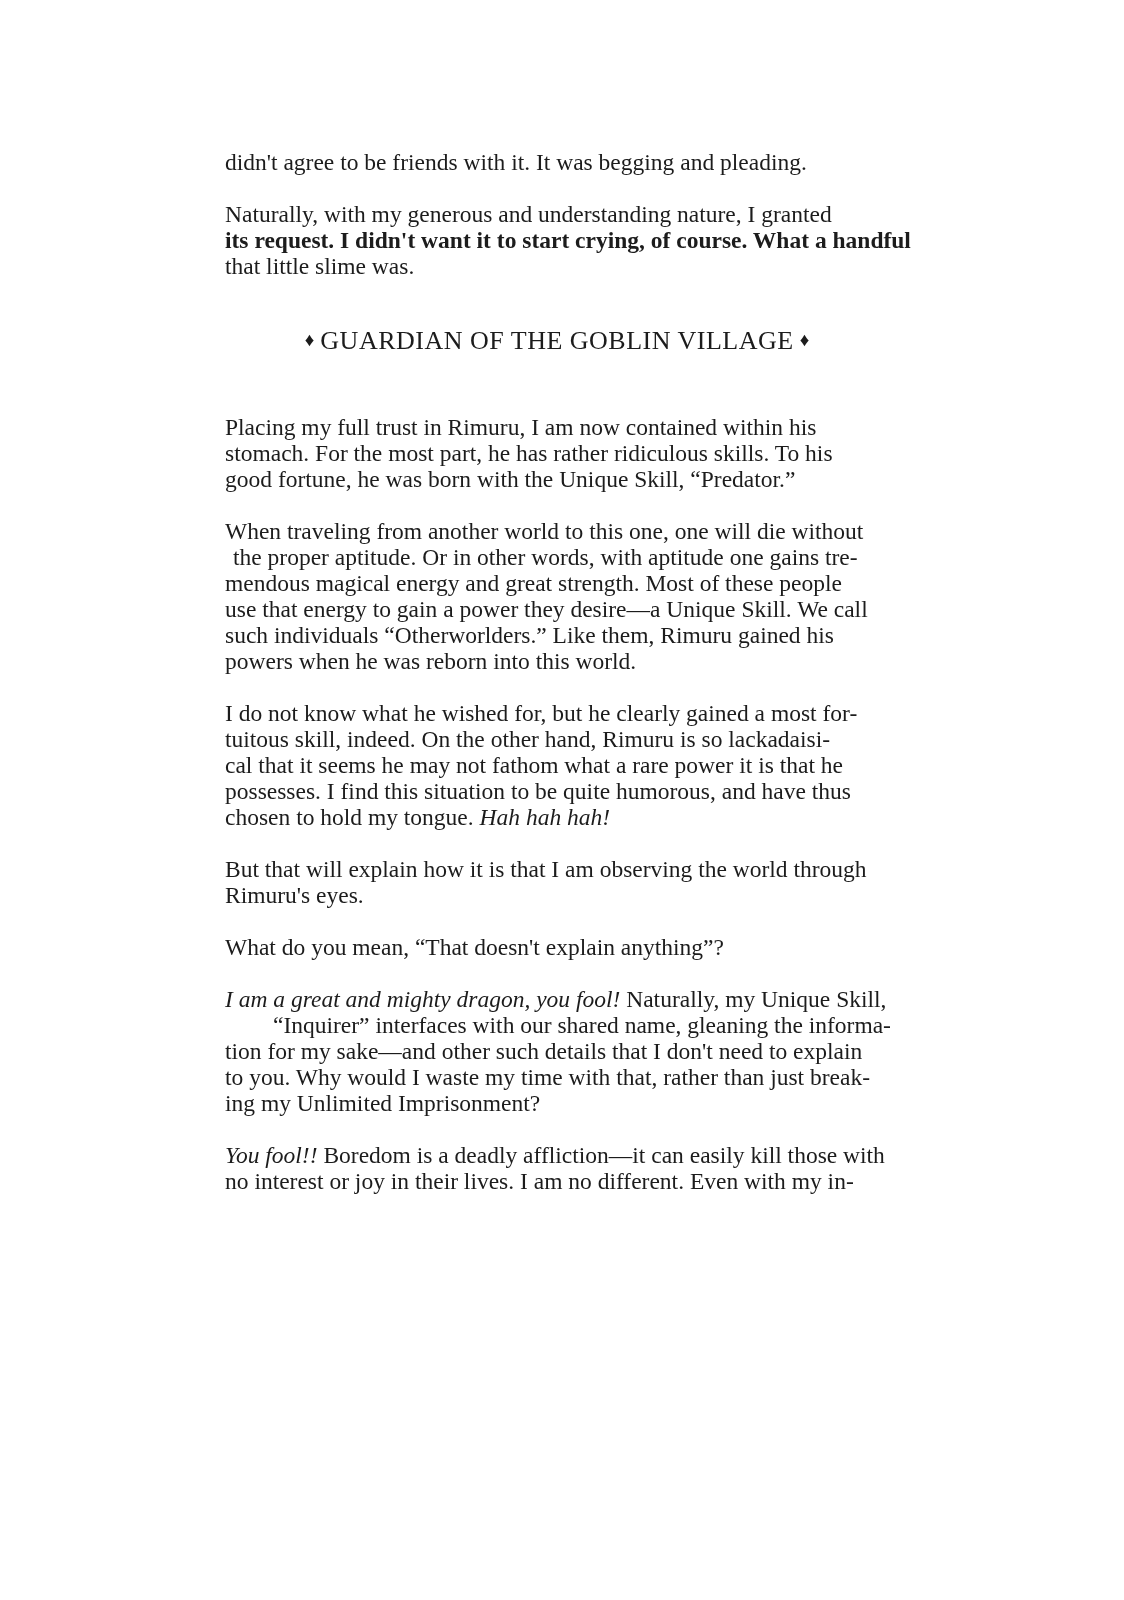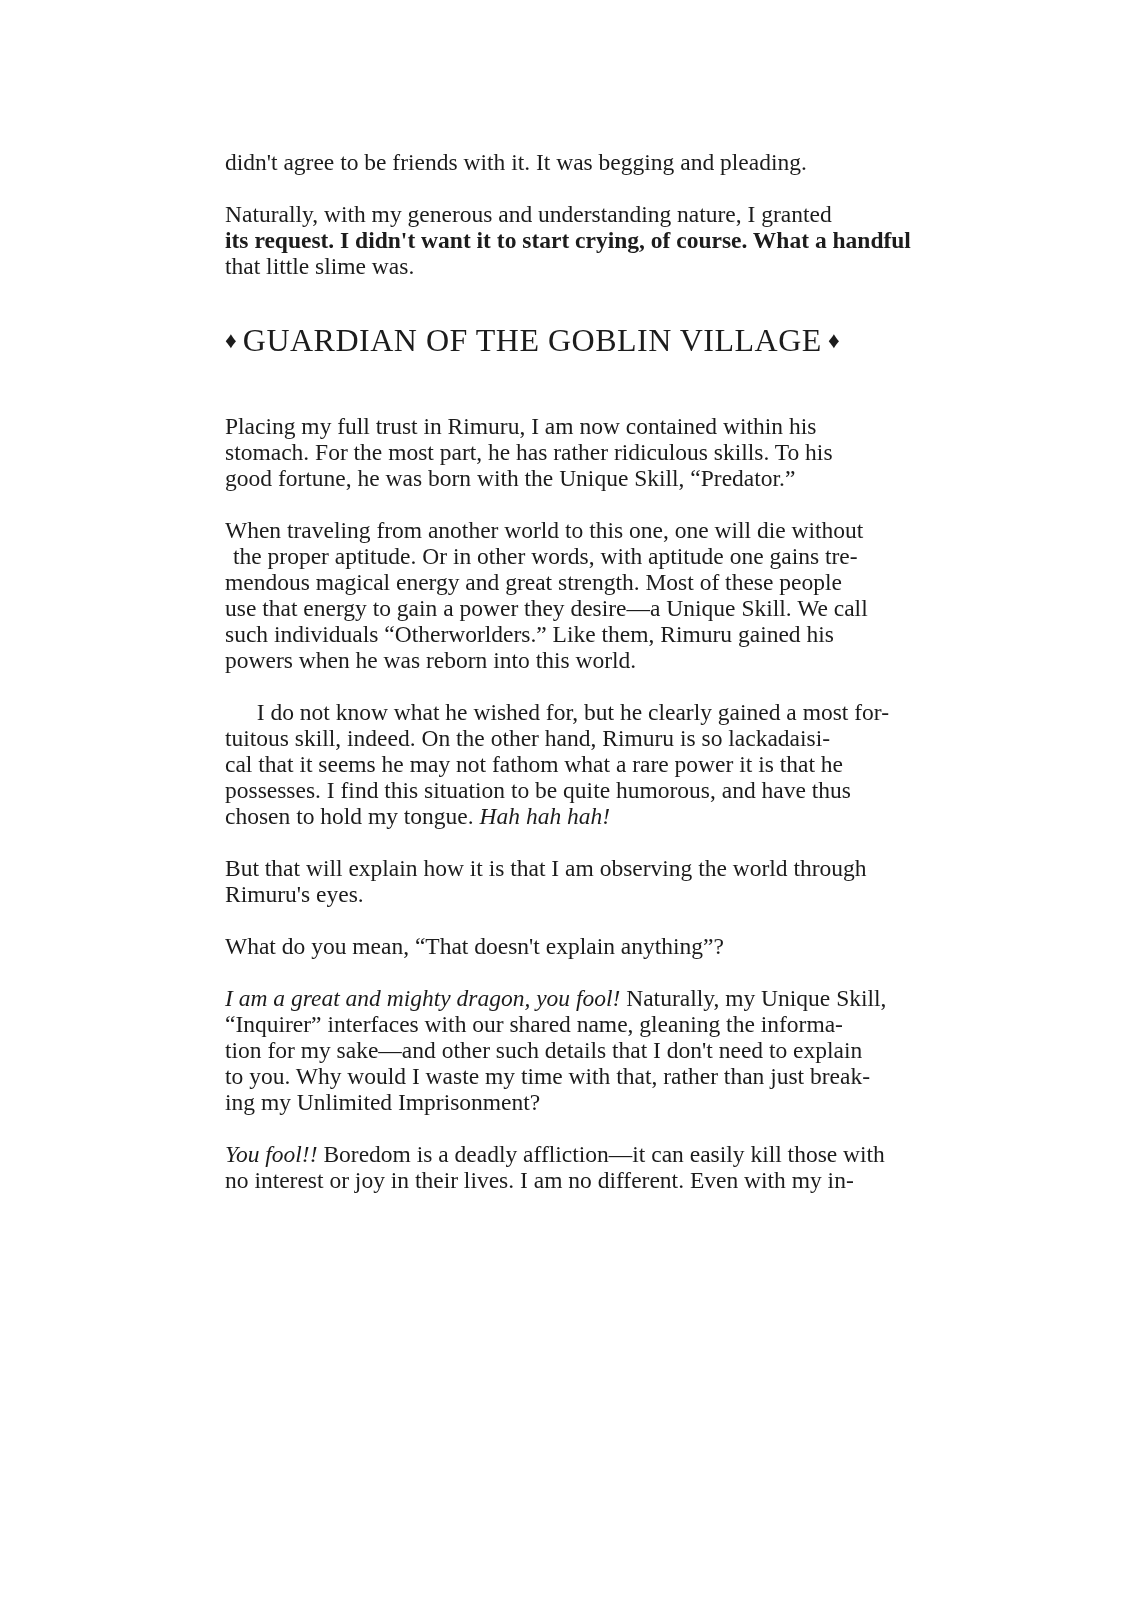--- a/index.html
+++ b/index.html
@@ -27,23 +27,24 @@
     margin: 0 0 26px 0;
     font-size: 23.5px;
   }
   .line {
     white-space: nowrap;
     line-height: 26px;
     height: 26px;
   }
   em { font-style: italic; margin-top: 44px; }
   .heading {
-    font-size: 32px;
+    font-size: 26px;
     line-height: 34px;
     font-weight: normal;
+    text-align: center;
     letter-spacing: 0.5px;
     margin: 44px 0 56px 0;
     white-space: nowrap;
   }
   .heading .diamond {
     font-size: 0.72em;
     vertical-align: 9%;
     letter-spacing: 0;
   }
   .heading .diamond.left  { margin-right: 6px; }
@@ -73,36 +74,36 @@
         </div>
         <div class="para">
           <div class="line just" style="word-spacing: 0px; margin-top: 12px;">When traveling from another world to this one, one will die without</div>
           <div class="line just" style="word-spacing: 0px; margin-left: 8px;">the proper aptitude. Or in other words, with aptitude one gains tre-</div>
           <div class="line just" style="word-spacing: 0px;">mendous magical energy and great strength. Most of these people</div>
           <div class="line just" style="word-spacing: 0px;">use that energy to gain a power they desire—a Unique Skill. We call</div>
           <div class="line just" style="word-spacing: 0px;">such individuals “Otherworlders.” Like them, Rimuru gained his</div>
           <div class="line">powers when he was reborn into this world.</div>
         </div>
         <div class="para">
-          <div class="line just" style="word-spacing: 0px; text-align: right;">I do not know what he wished for, but he clearly gained a most for-</div>
+          <div class="line just" style="word-spacing: 0px;">I do not know what he wished for, but he clearly gained a most for-</div>
           <div class="line just" style="word-spacing: 0px;">tuitous skill, indeed. On the other hand, Rimuru is so lackadaisi-</div>
           <div class="line just" style="word-spacing: 0px;">cal that it seems he may not fathom what a rare power it is that he</div>
           <div class="line just" style="word-spacing: 0px;">possesses. I find this situation to be quite humorous, and have thus</div>
           <div class="line">chosen to hold my tongue. <em>Hah hah hah!</em></div>
         </div>
         <div class="para">
           <div class="line just" style="word-spacing: 0px;">But that will explain how it is that I am observing the world through</div>
           <div class="line">Rimuru's eyes.</div>
         </div>
         <div class="para">
           <div class="line">What do you mean, “That doesn't explain anything”?</div>
         </div>
         <div class="para">
           <div class="line just" style="word-spacing: 0px;"><em>I am a great and mighty dragon, you fool!</em> Naturally, my Unique Skill,</div>
-          <div class="line just" style="word-spacing: 0px;">“Inquirer” interfaces with our shared name, gleaning the informa-</div>
+          <div class="line just" style="word-spacing: 0px; margin-left: 48px;">“Inquirer” interfaces with our shared name, gleaning the informa-</div>
           <div class="line just" style="word-spacing: 0px;">tion for my sake—and other such details that I don't need to explain</div>
           <div class="line just" style="word-spacing: 0px;">to you. Why would I waste my time with that, rather than just break-</div>
           <div class="line">ing my Unlimited Imprisonment?</div>
         </div>
         <div class="para">
           <div class="line just" style="word-spacing: 0px;"><em>You fool!!</em> Boredom is a deadly affliction—it can easily kill those with</div>
           <div class="line just" style="word-spacing: 0px;">no interest or joy in their lives. I am no different. Even with my in-</div>
           <div class="line">spondence and resignation. But I will not make that mistake again.</div>
         </div>
       </div>

